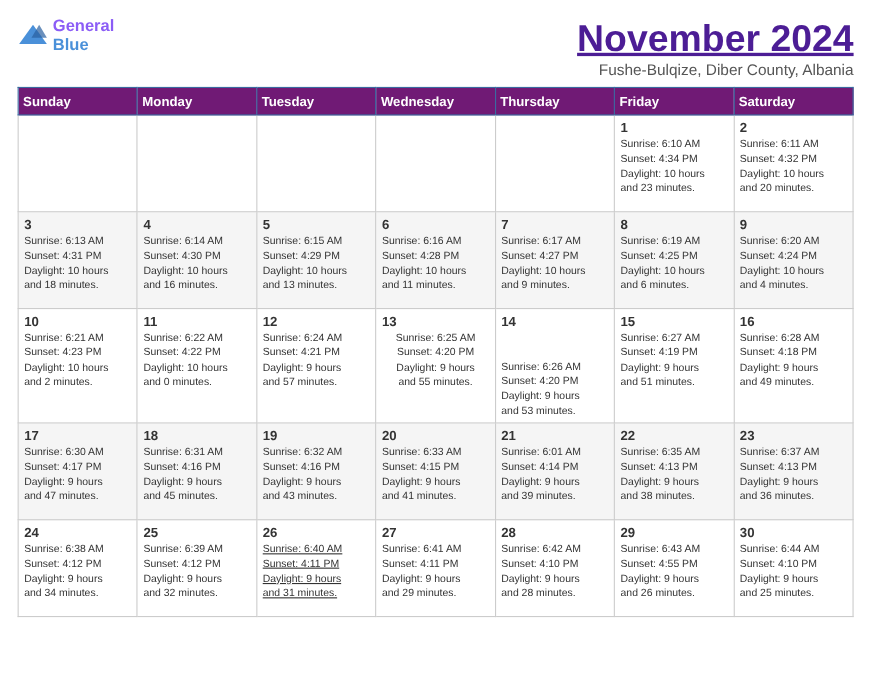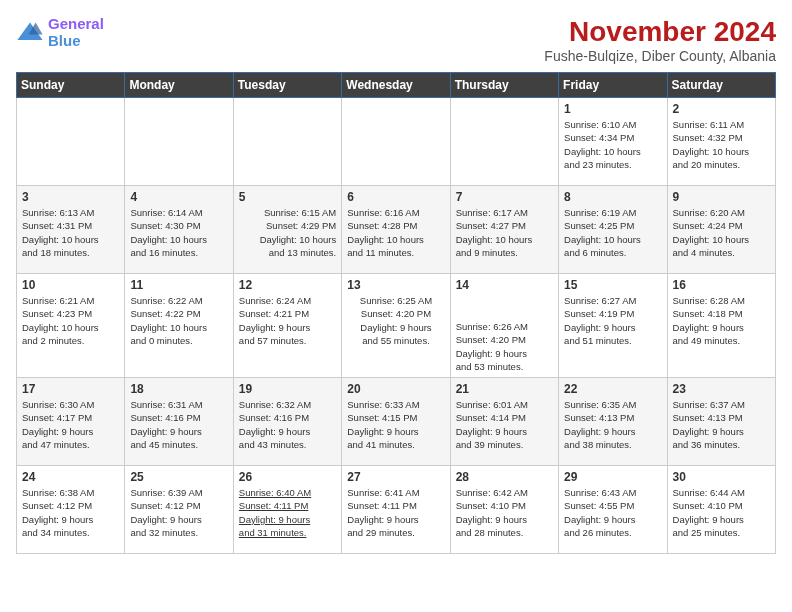--- a/index.html
+++ b/index.html
@@ -37,35 +37,36 @@
       color: #4a90d9;
     }
     .logo-icon {
       width: 28px;
       height: 28px;
     }
     .title-area {
       text-align: right;
     }
     .month-title {
-      font-size: 28px;
-      font-weight: bold;
-      color: #b91c1c;
+      font-size: 34px;
+      font-weight: bold;
+      color: #4c1d95;
+      text-decoration: underline;
     }
     .subtitle {
       font-size: 14px;
       color: #555;
     }
     .calendar {
       width: 100%;
       border-collapse: collapse;
       table-layout: fixed;
     }
     .calendar th {
-      background-color: #404040;
+      background-color: #701a75;
       color: #fff;
       font-size: 12px;
       font-weight: bold;
       padding: 5px 4px;
       text-align: left;
       border: 1px solid #3a6aa0;
       margin-left: 22px;
     }
     .calendar td {
       border: 1px solid #ccc;
@@ -158,21 +159,21 @@
         </td>
         <td>
           <span class="day-number">4</span>
           <div class="day-info" style="white-space: pre-line;">Sunrise: 6:14 AM
 Sunset: 4:30 PM
 Daylight: 10 hours
 and 16 minutes.</div>
         </td>
         <td>
           <span class="day-number">5</span>
-          <div class="day-info" style="white-space: pre-line; text-align: right;">Sunrise: 6:15 AM
+          <div class="day-info" style="white-space: pre-line;">Sunrise: 6:15 AM
 Sunset: 4:29 PM
 Daylight: 10 hours
 and 13 minutes.</div>
         </td>
         <td>
           <span class="day-number">6</span>
           <div class="day-info" style="white-space: pre-line;">Sunrise: 6:16 AM
 Sunset: 4:28 PM
 Daylight: 10 hours
 and 11 minutes.</div>

